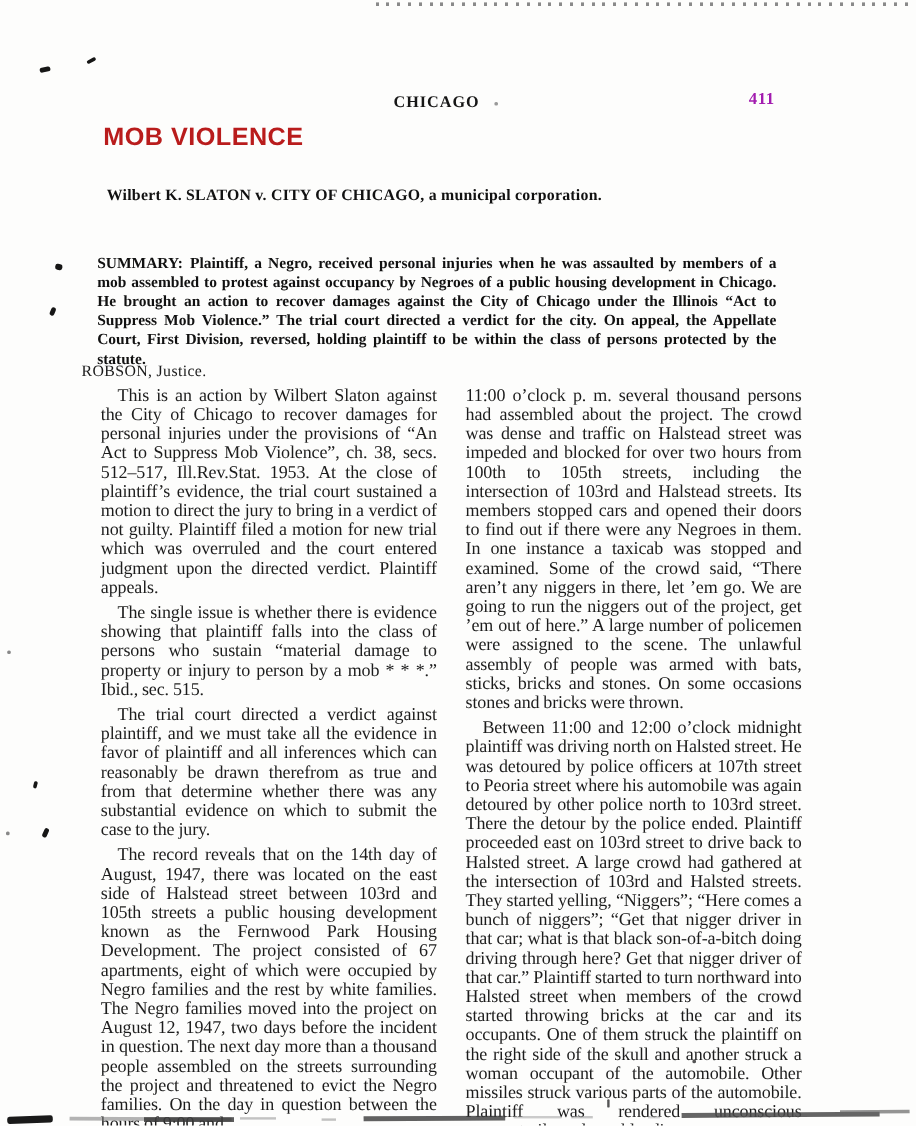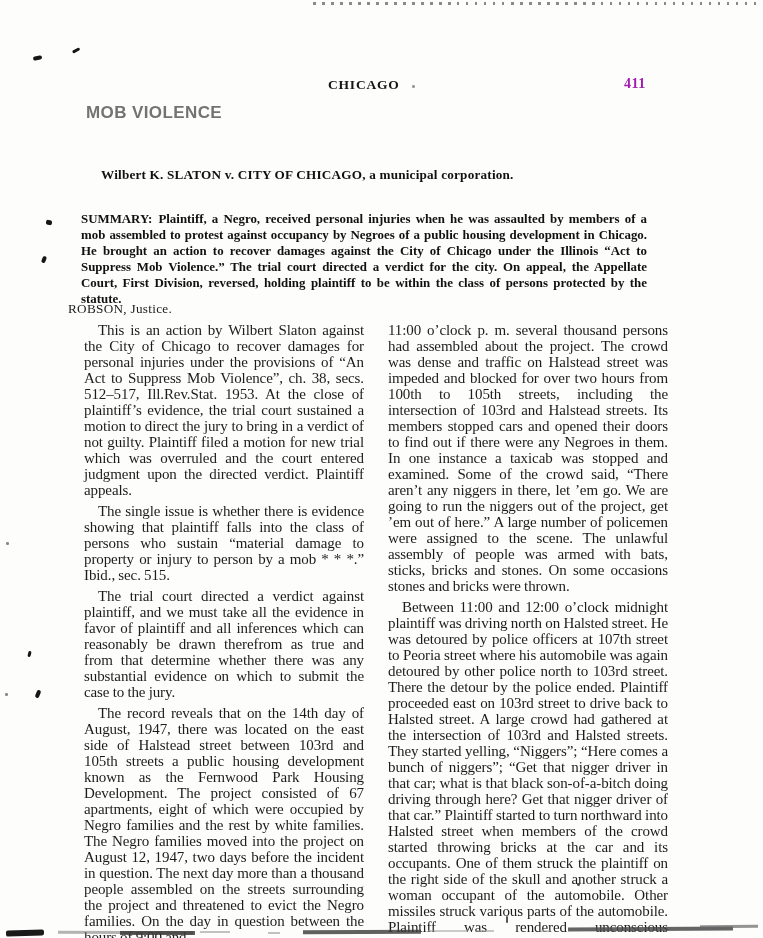--- a/index.html
+++ b/index.html
@@ -24,30 +24,30 @@
     font-weight: bold; font-size: 13.5px; letter-spacing: 0.8px; color: #161616;
   }
   .pagenum {
     position: absolute; left: 624px; top: 76px;
     font-weight: bold; font-size: 14px; letter-spacing: 0.5px; color: #a21caf;
   }
 
   .title {
     position: absolute; left: 86px; top: 103px; margin: 0;
     font-family: "Liberation Sans", sans-serif;
-    font-size: 17px; font-weight: bold; letter-spacing: 0.4px; color: #737373;
+    font-size: 21px; font-weight: bold; letter-spacing: 0.4px; color: #b91c1c;
   }
   .subtitle {
     position: absolute; left: 86px; top: 126px; margin: 0;
     font-family: "Liberation Sans", sans-serif;
     font-size: 15.5px; font-weight: bold; letter-spacing: 0.2px; color: #141414;
   }
 
   .case-name {
-    position: absolute; left: 89px; top: 155px; margin: 12px;
+    position: absolute; left: 89px; top: 155px; margin: 0;
     font-weight: bold; font-size: 13.2px; letter-spacing: 0.2px; color: #111;
   }
   .citation {
     position: absolute; left: 81px; top: 176px; margin: 0; width: 566px;
     font-size: 13.2px; line-height: 16.5px; color: #1b1b1b;
   }
   .summary {
     position: absolute; left: 81px; top: 211px; margin: 0; width: 566px;
     font-weight: bold; font-size: 12.9px; line-height: 16.1px;
     text-align: justify; color: #111;

